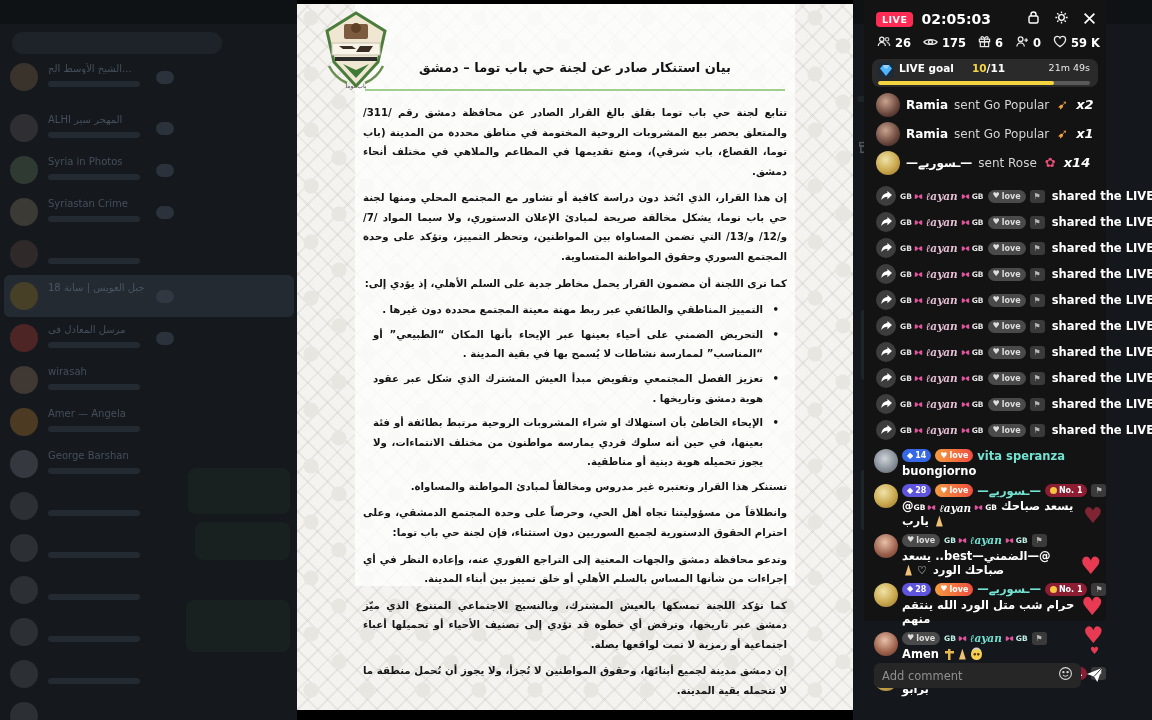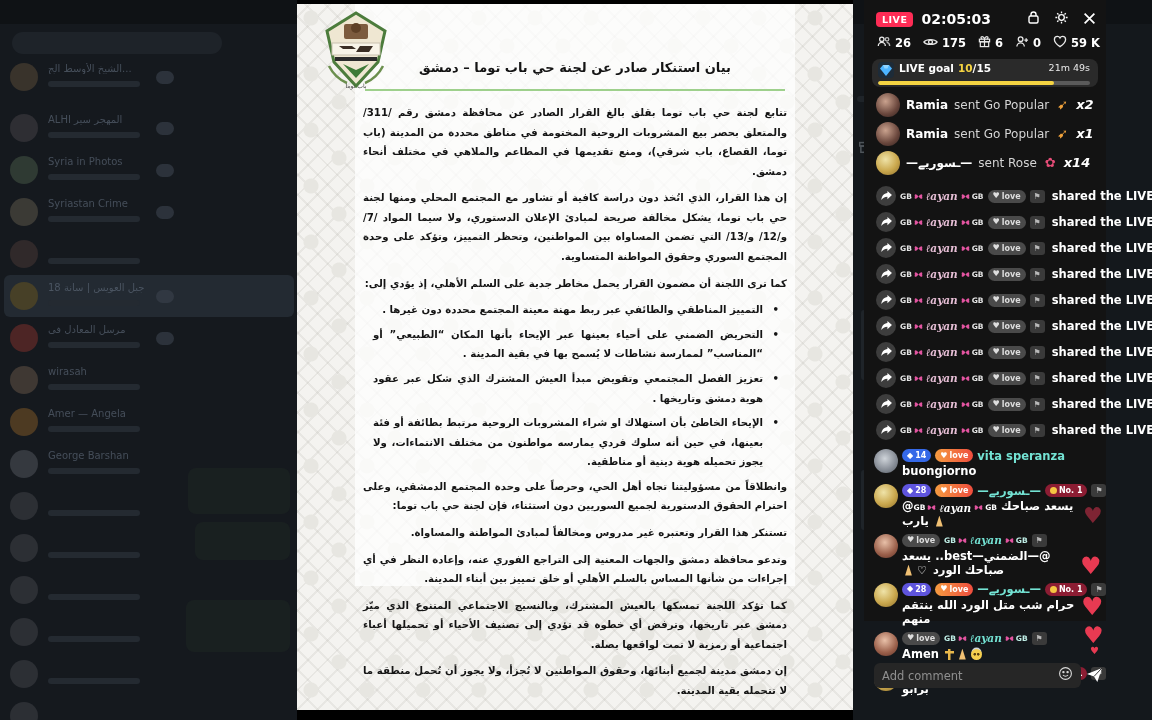--- a/index.html
+++ b/index.html
@@ -42,21 +42,21 @@
   .panel{position:absolute;left:864px;top:0;width:242px;height:621px;background:#131313;z-index:3;color:#fff;}
   .p-header{position:absolute;top:9px;left:12px;right:10px;height:20px;display:flex;align-items:center;}
   .live-badge{background:#fe2c55;color:#fff;font-size:9.5px;font-weight:bold;padding:2px 6px;border-radius:4px;letter-spacing:.5px;}
   .timer{margin-left:8px;font-size:14px;font-weight:bold;}
   .h-icons{margin-left:auto;display:flex;gap:14px;align-items:center;}
   .p-stats{position:absolute;top:35px;left:13px;display:flex;gap:12px;align-items:center;font-size:11.5px;font-weight:bold;}
   .stat{display:flex;gap:4px;align-items:center;}
   .goal{position:absolute;top:59px;left:8px;width:226px;height:28px;background:#2a2a2a;border-radius:8px;padding:3px 8px 0 6px;box-sizing:border-box;}
   .goal-row{display:flex;align-items:flex-start;font-size:10.5px;font-weight:bold;}
   .goal-ic{width:16px;height:16px;border-radius:4px;background:#1d2b38;display:flex;align-items:center;justify-content:center;margin-right:5px;}
-  .goal-cur{color:#f5d442;margin-left:4px;}
+  .goal-cur{color:#f5d442;margin-left:18px;}
   .goal-time{margin-left:auto;font-size:9.5px;font-weight:normal;color:#e8e8e8;}
   .goal-bar{margin-top:3px;height:4px;border-radius:2px;background:#5a5a5a;overflow:hidden;}
   .goal-fill{height:100%;background:#f5d442;border-radius:2px;}
   .gifts{position:absolute;top:90px;left:12px;right:6px;}
   .gift-row{height:29px;display:flex;align-items:center;gap:6px;}
   .g-av{width:24px;height:24px;border-radius:50%;flex:none;}
   .g-user{font-size:12px;font-weight:bold;}
   .g-action{font-size:12px;color:#d4d4d4;}
   .g-mult{font-size:13px;font-weight:bold;font-style:italic;}
   .shares{position:absolute;top:183px;left:12px;right:4px;}
@@ -222,22 +222,22 @@
           <div class="doc-title">بيان استنكار صادر عن لجنة حي باب توما – دمشق</div>
           <div class="doc-rule"></div>
           <div id="doc-body">
               <div class="doc-p">تتابع لجنة حي باب توما بقلق بالغ القرار الصادر عن محافظة دمشق رقم /311/ والمتعلق بحصر بيع المشروبات الروحية المختومة في مناطق محددة من المدينة (باب توما، القصاع، باب شرقي)، ومنع تقديمها في المطاعم والملاهي في مختلف أنحاء دمشق.</div>
               <div class="doc-p">إن هذا القرار، الذي اتُخذ دون دراسة كافية أو تشاور مع المجتمع المحلي ومنها لجنة حي باب توما، يشكل مخالفة صريحة لمبادئ الإعلان الدستوري، ولا سيما المواد /7/ و/12/ و/13/ التي تضمن المساواة بين المواطنين، وتحظر التمييز، وتؤكد على وحدة المجتمع السوري وحقوق المواطنة المتساوية.</div>
               <div class="doc-p">كما ترى اللجنة أن مضمون القرار يحمل مخاطر جدية على السلم الأهلي، إذ يؤدي إلى:</div>
               <div class="doc-b">التمييز المناطقي والطائفي عبر ربط مهنة معينة المجتمع محددة دون غيرها .</div>
               <div class="doc-b">التحريض الضمني على أحياء بعينها عبر الإيحاء بأنها المكان “الطبيعي” أو “المناسب” لممارسة نشاطات لا يُسمح بها في بقية المدينة .</div>
               <div class="doc-b">تعزيز الفصل المجتمعي وتقويض مبدأ العيش المشترك الذي شكل عبر عقود هوية دمشق وتاريخها .</div>
               <div class="doc-b">الإيحاء الخاطئ بأن استهلاك او شراء المشروبات الروحية مرتبط بطائفة أو فئة بعينها، في حين أنه سلوك فردي يمارسه مواطنون من مختلف الانتماءات، ولا يجوز تحميله هوية دينية أو مناطقية.</div>
+              <div class="doc-p">تستنكر هذا القرار وتعتبره غير مدروس ومخالفاً لمبادئ المواطنة والمساواة.</div>
               <div class="doc-p">وانطلاقاً من مسؤوليتنا تجاه أهل الحي، وحرصاً على وحدة المجتمع الدمشقي، وعلى احترام الحقوق الدستورية لجميع السوريين دون استثناء، فإن لجنة حي باب توما:</div>
-              <div class="doc-p">تستنكر هذا القرار وتعتبره غير مدروس ومخالفاً لمبادئ المواطنة والمساواة.</div>
               <div class="doc-p">وتدعو محافظة دمشق والجهات المعنية إلى التراجع الفوري عنه، وإعادة النظر في أي إجراءات من شأنها المساس بالسلم الأهلي أو خلق تمييز بين أبناء المدينة.</div>
               <div class="doc-p">كما تؤكد اللجنة تمسكها بالعيش المشترك، وبالنسيج الاجتماعي المتنوع الذي ميّز دمشق عبر تاريخها، وترفض أي خطوة قد تؤدي إلى تصنيف الأحياء أو تحميلها أعباء اجتماعية أو رمزية لا تمت لواقعها بصلة.</div>
               <div class="doc-p">إن دمشق مدينة لجميع أبنائها، وحقوق المواطنين لا تُجزأ، ولا يجوز أن تُحمل منطقة ما لا تتحمله بقية المدينة.</div>
             </div>
 
         </div>
       </div>
       <div class="doc-logo">
         <svg width="78" height="80" viewBox="0 0 78 80">
           <path d="M39 3 L68 21 L61 52 L39 76 L17 52 L10 21 Z" fill="#efe7d2" stroke="#4c7c3c" stroke-width="3"></path>
@@ -320,21 +320,21 @@
     <div class="goal">
       <div class="goal-row">
         <span class="goal-ic">
             <svg width="12" height="11" viewBox="0 0 12 11">
               <path d="M3 0h6l3 3.5L6 11 0 3.5z" fill="#4db4ff"></path>
               <path d="M3 0h6L7.5 3.5h-3z" fill="#8fd4ff"></path>
             </svg>
           </span>
         <span>LIVE goal</span>
         <span class="goal-cur">10</span>
-          <span>/15</span>
+          <span>/11</span>
         <span class="goal-time">21m 49s</span>
       </div>
       <div class="goal-bar">
           <div class="goal-fill" id="goal-fill" style="width: 83%;"></div>
         </div>
     </div>
 
     <div class="gifts" id="gift-rows">
         <div class="gift-row">
           <div class="g-av" style="background: radial-gradient(circle at 40% 35%, rgb(202, 162, 142), rgb(105, 70, 60) 60%, rgb(47, 32, 30));"></div>

